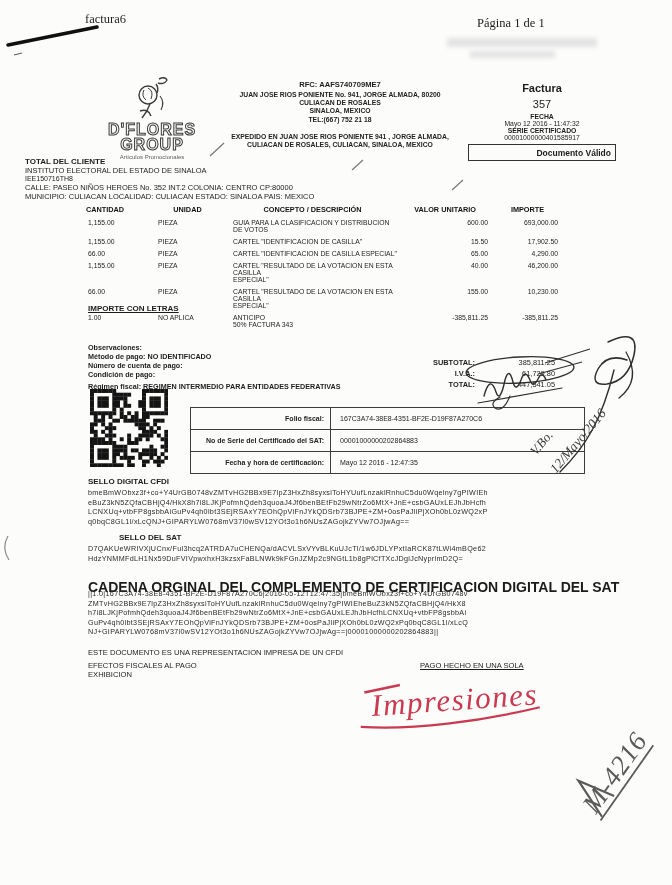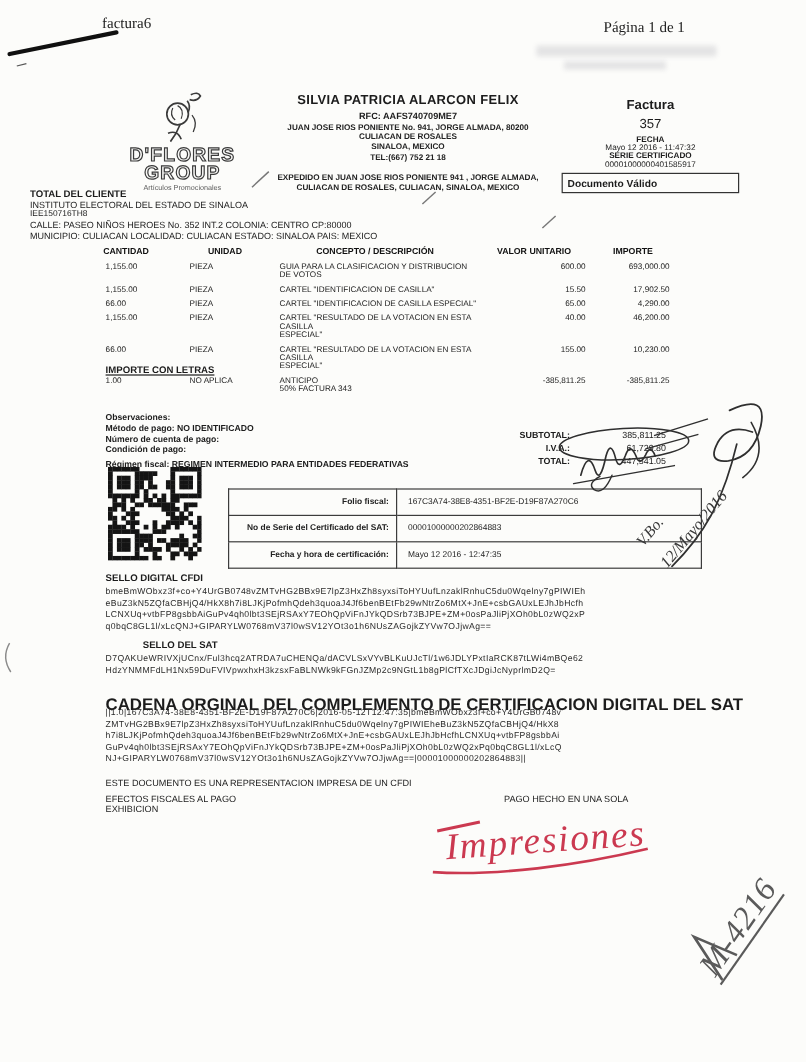--- a/index.html
+++ b/index.html
@@ -20,30 +20,30 @@
   table.items td.col0{padding-left:28px;}
   table.items td.col1{padding-left:8px;}
   table.items td.col2{padding-left:8px;white-space:pre-line;}
   table.items td.col3{text-align:right;padding-right:2px;}
   table.items td.col4{text-align:right;padding-right:7px;}
   table.fiscal{border-collapse:collapse;width:395px;font-size:7px;color:#222;}
   table.fiscal td{border:1px solid #3c3c3c;height:19px;}
   table.fiscal td.flabel{width:132px;text-align:right;font-weight:bold;padding-right:6px;}
   table.fiscal td.fvalue{padding-left:9px;}
   .ghost{filter:blur(2px);opacity:.16;background:#667;}
-  .badge{border:1.3px solid #333;font-weight:bold;font-size:8.5px;padding:2.5px 4px;text-align:left;}
+  .badge{border:1.3px solid #333;font-weight:bold;font-size:8.5px;padding:2.5px 4px;text-align:right;}
   svg{display:block;}
 </style>
 </head>
 <body>
 
 <div class="page">
 
   <div class="abs serif" style="left:85px;top:12px;font-size:12.5px;font-family:Liberation Serif, serif;">factura6</div>
-  <div class="abs serif" style="left:503px;top:16px;font-size:12.5px;">Página 1 de 1</div>
+  <div class="abs serif" style="left:477px;top:16px;font-size:12.5px;">Página 1 de 1</div>
 
   <div class="abs ghost" style="left:447px;top:38px;width:150px;height:9px;"></div>
   <div class="abs ghost" style="left:470px;top:51px;width:85px;height:7px;"></div>
 
   <div class="abs c" style="left:93px;top:76px;width:118px;">
     <svg width="52" height="46" style="margin:0 auto;" viewBox="0 0 52 46">
       <g fill="none" stroke="#3b3b3b" stroke-width="1.4">
         <path d="M33 3 q6 -3 8 1 q-3 5 -9 3"></path>
         <path d="M30 8 q3 4 1 9"></path>
         <circle cx="22" cy="19" r="9"></circle>
@@ -53,21 +53,20 @@
         <path d="M14 35 q8 -3 11 5"></path>
         <path d="M34 20 q5 6 1 14" stroke-width="1.1"></path>
       </g>
     </svg>
     <div class="outline-txt" style="font-size:16px;line-height:15px;">D'FLORES</div>
     <div class="outline-txt" style="font-size:16px;line-height:16px;">GROUP</div>
     <div style="font-size:6px;color:#5b5b5b;margin-top:1px;">Artículos Promocionales</div>
   </div>
 
   <div class="abs c" style="left:213px;top:78px;width:254px;">
-    <div class="b" style="font-size:10.8px;letter-spacing:.3px;">SILVIA PATRICIA ALARCON FELIX</div>
     <div class="b" style="font-size:7.6px;margin-top:2px;">RFC: AAFS740709ME7</div>
     <div class="b tiny" style="margin-top:2px;">JUAN JOSE RIOS PONIENTE No. 941, JORGE ALMADA, 80200</div>
     <div class="b tiny">CULIACAN DE ROSALES</div>
     <div class="b tiny">SINALOA, MEXICO</div>
     <div class="b tiny">TEL:(667) 752 21 18</div>
     <div class="b tiny" style="margin-top:9px;">EXPEDIDO EN JUAN JOSE RIOS PONIENTE 941 , JORGE ALMADA,</div>
     <div class="b tiny">CULIACAN DE ROSALES, CULIACAN, SINALOA, MEXICO</div>
   </div>
 
   <div class="abs c" style="left:468px;top:82px;width:148px;">
@@ -435,21 +434,21 @@
 
   <div class="abs b" style="left:88px;top:533px;font-size:8px;padding-left:31px;">SELLO DEL SAT</div>
   <div class="abs sello" style="left:88px;top:544px;width:402px;">D7QAKUeWRIVXjUCnx/Ful3hcq2ATRDA7uCHENQa/dACVLSxVYvBLKuUJcTl/1w6JDLYPxtIaRCK87tLWi4mBQe62HdzYNMMFdLH1Nx59DuFVIVpwxhxH3kzsxFaBLNWk9kFGnJZMp2c9NGtL1b8gPlCfTXcJDgiJcNyprlmD2Q=</div>
 
   <div class="abs b" style="left:88px;top:579px;font-size:14px;text-align:center;">CADENA ORGINAL DEL COMPLEMENTO DE CERTIFICACION DIGITAL DEL SAT</div>
   <div class="abs sello" style="left:88px;top:589px;width:382px;">||1.0|167C3A74-38E8-4351-BF2E-D19F87A270C6|2016-05-12T12:47:35|bmeBmWObxz3f+co+Y4UrGB0748vZMTvHG2BBx9E7lpZ3HxZh8syxsiToHYUufLnzaklRnhuC5du0Wqelny7gPIWIEheBuZ3kN5ZQfaCBHjQ4/HkX8h7i8LJKjPofmhQdeh3quoaJ4Jf6benBEtFb29wNtrZo6MtX+JnE+csbGAUxLEJhJbHcfhLCNXUq+vtbFP8gsbbAiGuPv4qh0lbt3SEjRSAxY7EOhQpViFnJYkQDSrb73BJPE+ZM+0osPaJliPjXOh0bL0zWQ2xPq0bqC8GL1l/xLcQNJ+GIPARYLW0768mV37l0wSV12YOt3o1h6NUsZAGojkZYVw7OJjwAg==|00001000000202864883||</div>
 
   <div class="abs" style="left:88px;top:648px;font-size:7.6px;">ESTE DOCUMENTO ES UNA REPRESENTACION IMPRESA DE UN CFDI</div>
   <div class="abs" style="left:88px;top:661px;font-size:7.6px;">EFECTOS FISCALES AL PAGO</div>
   <div class="abs" style="left:88px;top:670px;font-size:7.6px;">EXHIBICION</div>
-  <div class="abs" style="left:420px;top:661px;font-size:7.6px;">PAGO HECHO EN UNA SOLA</div>
+  <div class="abs" style="left:420px;top:661px;font-size:7.6px;text-decoration:underline;">PAGO HECHO EN UNA SOLA</div>
 
   <svg class="abs" style="left:0;top:0;pointer-events:none;" width="672" height="885" viewBox="0 0 672 885">
 
     <path d="M8 45 L97 27" stroke="#101010" stroke-width="3.6" stroke-linecap="round"></path>
     <path d="M14 55 l8 -2" stroke="#555" stroke-width="1"></path>
 
     <path d="M8 536 q-7 12 1 24" stroke="#8a8a8a" stroke-width="1.2" fill="none"></path>
 
     <path d="M352 170 l11 -10" stroke="#777" stroke-width="1.2"></path>
     <path d="M452 190 l11 -10" stroke="#777" stroke-width="1.2"></path>

